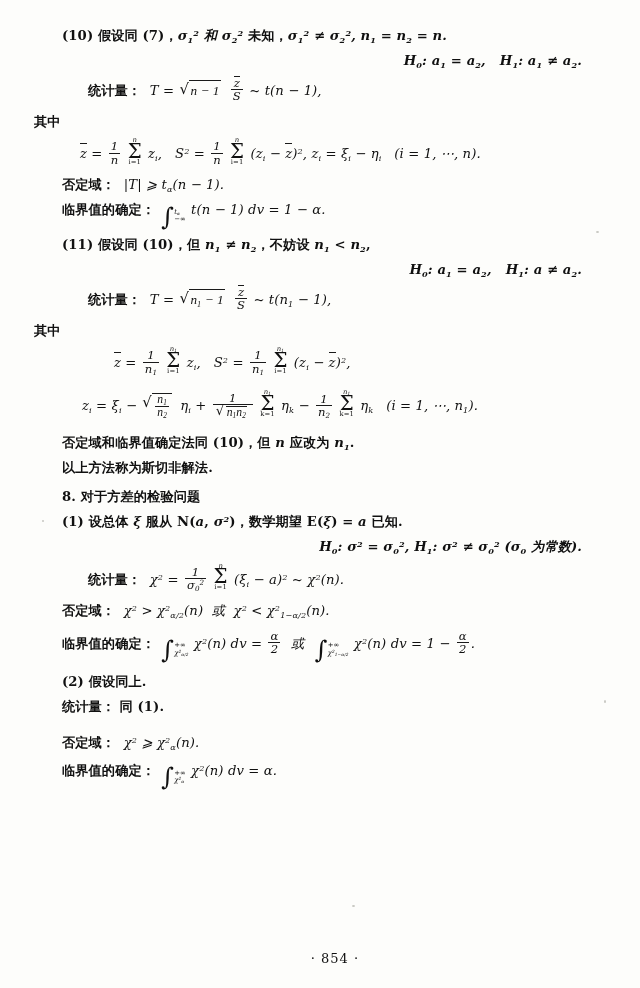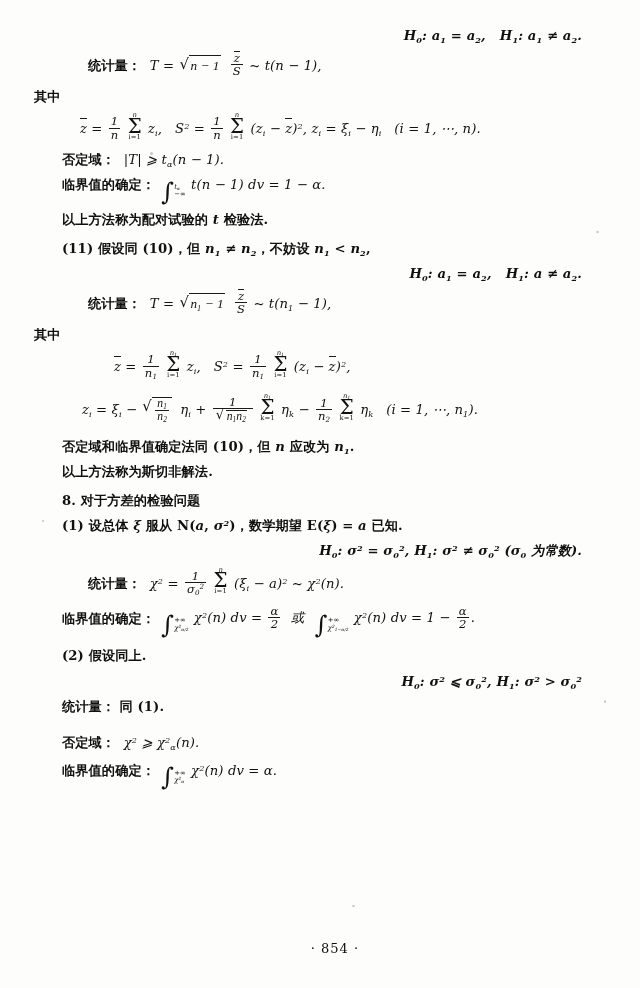--- a/index.html
+++ b/index.html
@@ -153,21 +153,21 @@
     position: absolute;
     left: 0; right: 0; top: 0;
     border-top: 1px solid #1a1a1a;
   }
 
   
   .footer {
     position: absolute;
     left: 0;
     right: 0;
-    bottom: 32px;
+    bottom: 22px;
     text-align: center;
     font-size: 13px;
     letter-spacing: 1px;
   }
   .footer .pg { padding-left: 30px; }
 
   
   .speck {
     position: absolute;
     background: #9a9a93;
@@ -181,20 +181,23 @@
 <div class="page">
 
   <div class="speck" style="left:150px;top:152px;width:3px;height:3px;"></div>
   <div class="speck" style="left:596px;top:231px;width:3px;height:2px;"></div>
   <div class="speck" style="left:42px;top:520px;width:2px;height:2px;"></div>
   <div class="speck" style="left:604px;top:700px;width:2px;height:3px;"></div>
   <div class="speck" style="left:352px;top:905px;width:3px;height:2px;"></div>
 
   <div class="content">
 
+    <p class="line bold">
+      <span>(10) 假设同 (7)，</span><span class="math">σ<sub>1</sub><sup>2</sup> 和 σ<sub>2</sub><sup>2</sup></span><span> 未知，</span><span class="math">σ<sub>1</sub><sup>2</sup> ≠ σ<sub>2</sub><sup>2</sup>, n<sub>1</sub> = n<sub>2</sub> = n.</span>
+    </p>
 
     <p class="line center bold">
       <span class="math">H<sub>0</sub>: a<sub>1</sub> = a<sub>2</sub>,&nbsp;&nbsp; H<sub>1</sub>: a<sub>1</sub> ≠ a<sub>2</sub>.</span>
     </p>
 
     <p class="line gap" style="margin-left:26px">
       <span class="bold">统计量：</span>
       <span class="math">
         &nbsp;T = <span class="sqrt"><span class="rad">n − 1</span></span>
         <span class="frac"><span class="num"><span class="ovl">z</span></span><span class="den">S</span></span>
@@ -220,23 +223,20 @@
     </p>
 
     <p class="line gap">
       <span class="bold">临界值的确定：</span>
       <span class="math">
         <span class="intg"><span class="sym">∫</span><span class="lims"><span class="hi">t<sub>α</sub></span><span class="lo">−∞</span></span></span>
         t(n − 1) dv = 1 − α.
       </span>
     </p>
 
-    <p class="line bold gap">
-      以上方法称为配对试验的 <span class="math">t</span> 检验法.
-    </p>
 
     <p class="line bold">
       (11) 假设同 (10)，但 <span class="math">n<sub>1</sub> ≠ n<sub>2</sub></span>，不妨设 <span class="math">n<sub>1</sub> &lt; n<sub>2</sub></span>,
     </p>
 
     <p class="line center bold">
       <span class="math">H<sub>0</sub>: a<sub>1</sub> = a<sub>2</sub>,&nbsp;&nbsp; H<sub>1</sub>: a ≠ a<sub>2</sub>.</span>
     </p>
 
     <p class="line gap" style="margin-left:26px">
@@ -289,37 +289,40 @@
 
     <p class="line" style="margin-left:26px;margin-bottom:9px">
       <span class="bold">统计量：</span>
       <span class="math">
         &nbsp;χ<sup>2</sup> = <span class="frac"><span class="num">1</span><span class="den">σ<sub>0</sub><sup>2</sup></span></span>
         <span class="bigop"><span class="top">n</span><span class="sym">Σ</span><span class="bot">i=1</span></span>
         (ξ<sub>i</sub> − a)<sup>2</sup> ~ χ<sup>2</sup>(n).
       </span>
     </p>
 
+    <p class="line gap">
+      <span class="bold">否定域：</span>
+      <span class="math">
+        &nbsp;χ<sup>2</sup> &gt; χ<sup>2</sup><sub>α/2</sub>(n)&nbsp; 或&nbsp; χ<sup>2</sup> &lt; χ<sup>2</sup><sub>1−α/2</sub>(n).
+      </span>
+    </p>
 
     <p class="line" style="margin-bottom:12px">
       <span class="bold">临界值的确定：</span>
       <span class="math">
         <span class="intg"><span class="sym">∫</span><span class="lims"><span class="hi">+∞</span><span class="lo">χ<sup>2</sup><sub>α/2</sub></span></span></span>
         χ<sup>2</sup>(n) dv = <span class="frac"><span class="num">α</span><span class="den">2</span></span>
         &nbsp;或&nbsp;
         <span class="intg"><span class="sym">∫</span><span class="lims"><span class="hi">+∞</span><span class="lo">χ<sup>2</sup><sub>1−α/2</sub></span></span></span>
         χ<sup>2</sup>(n) dv = 1 − <span class="frac"><span class="num">α</span><span class="den">2</span></span>.
       </span>
     </p>
 
     <p class="line bold">(2) 假设同上.</p>
 
-    <p class="line center bold">
-      <span class="math">H<sub>0</sub>: σ<sup>2</sup> ⩽ σ<sub>0</sub><sup>2</sup>, H<sub>1</sub>: σ<sup>2</sup> &gt; σ<sub>0</sub><sup>2</sup></span>
-    </p>
 
     <p class="line" style="margin-bottom:16px">
       <span class="bold">统计量：</span>
       <span class="bold">同 (1).</span>
     </p>
 
     <p class="line" style="margin-bottom:8px">
       <span class="bold">否定域：</span>
       <span class="math">&nbsp;χ<sup>2</sup> ⩾ χ<sup>2</sup><sub>α</sub>(n).</span>
     </p>

